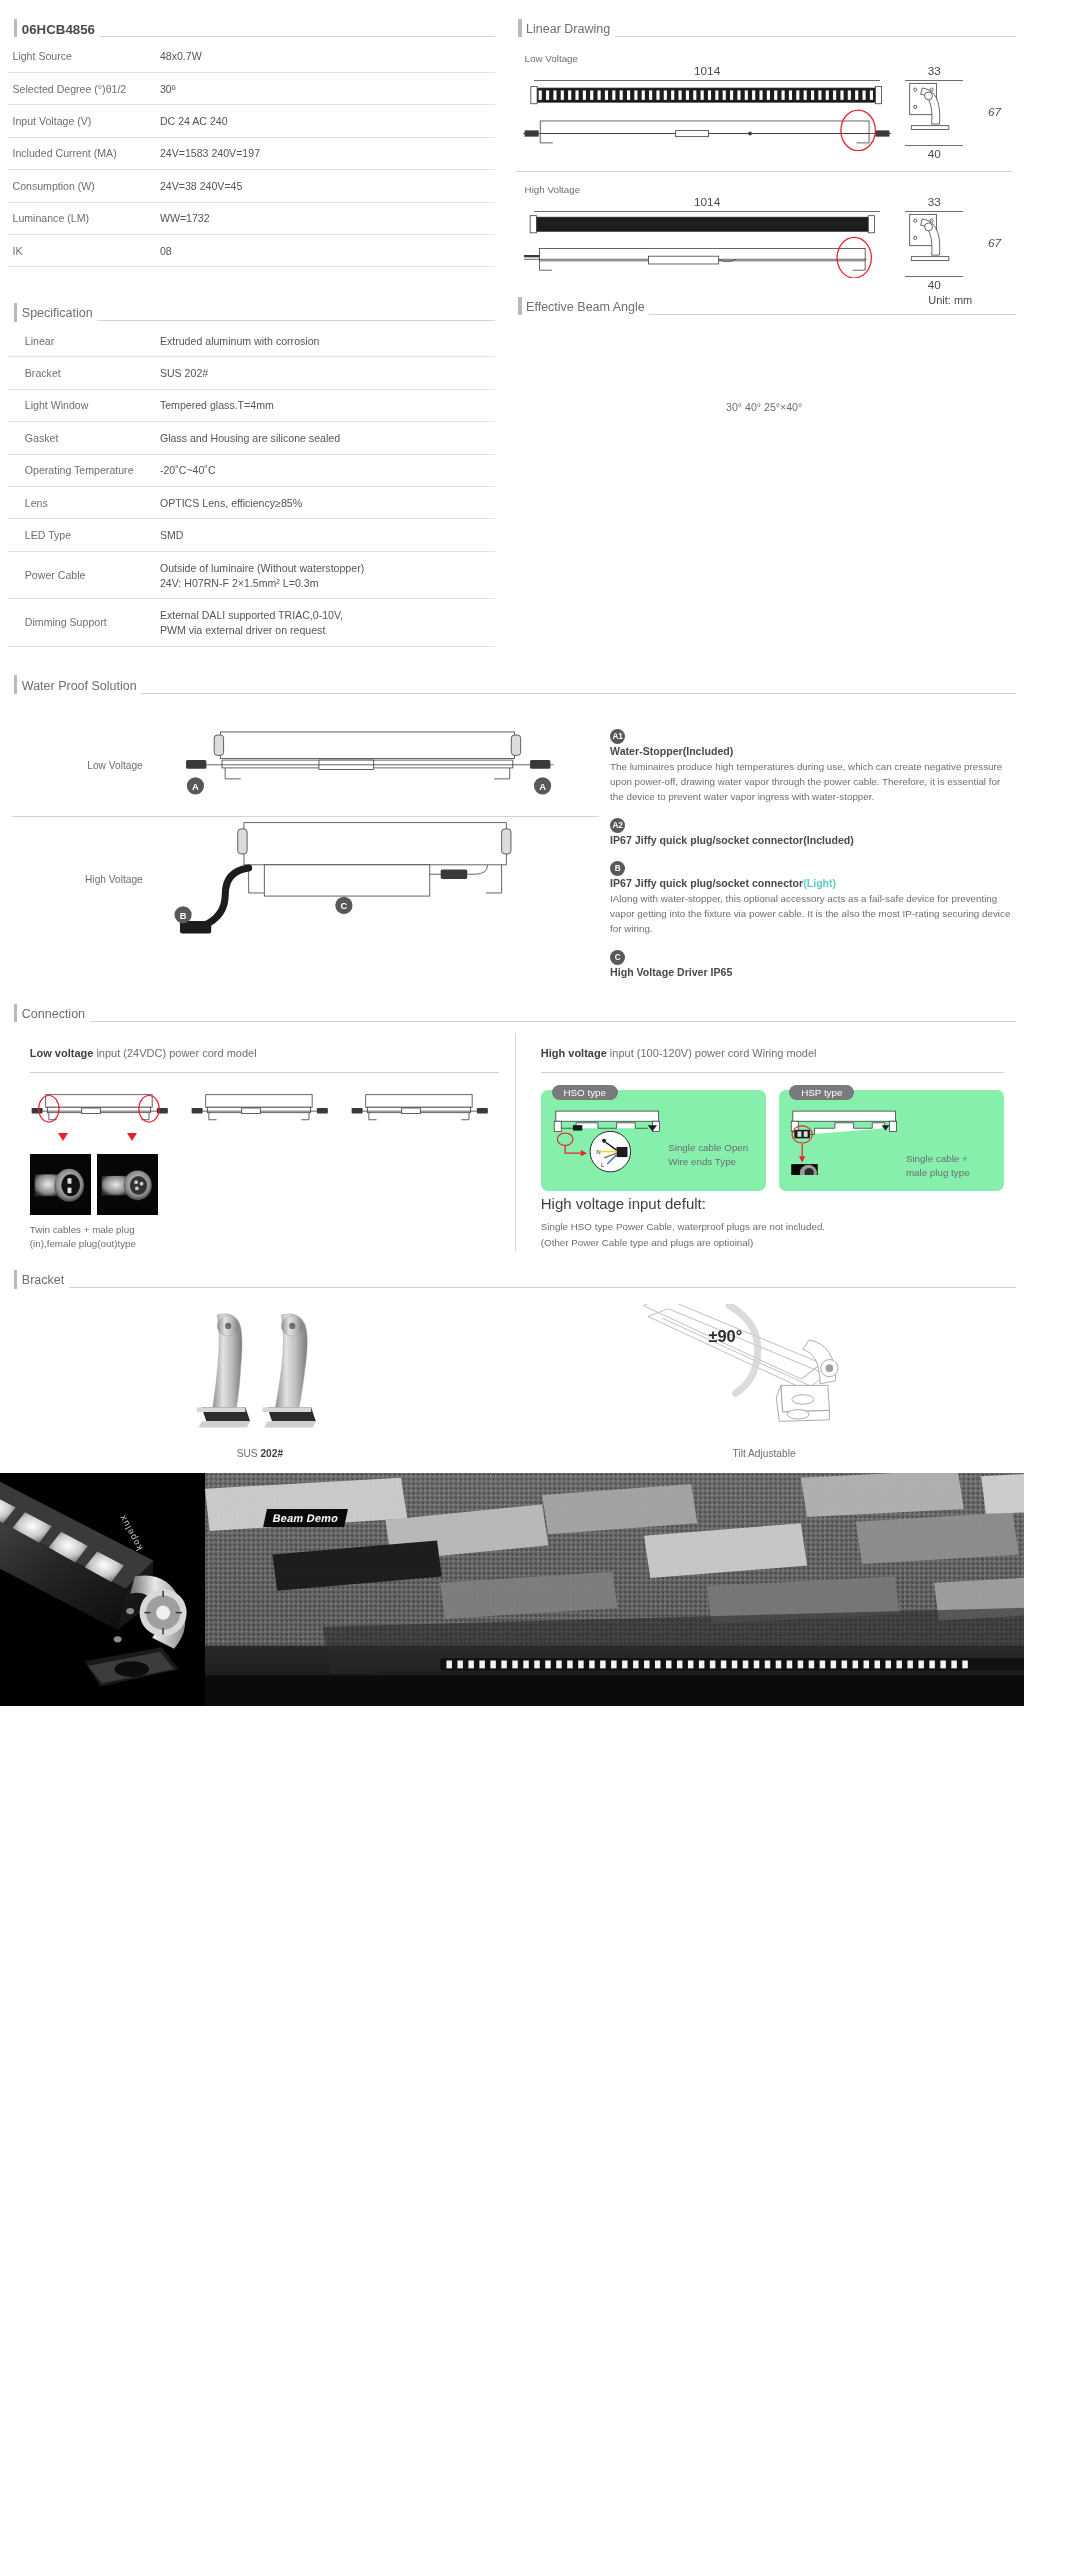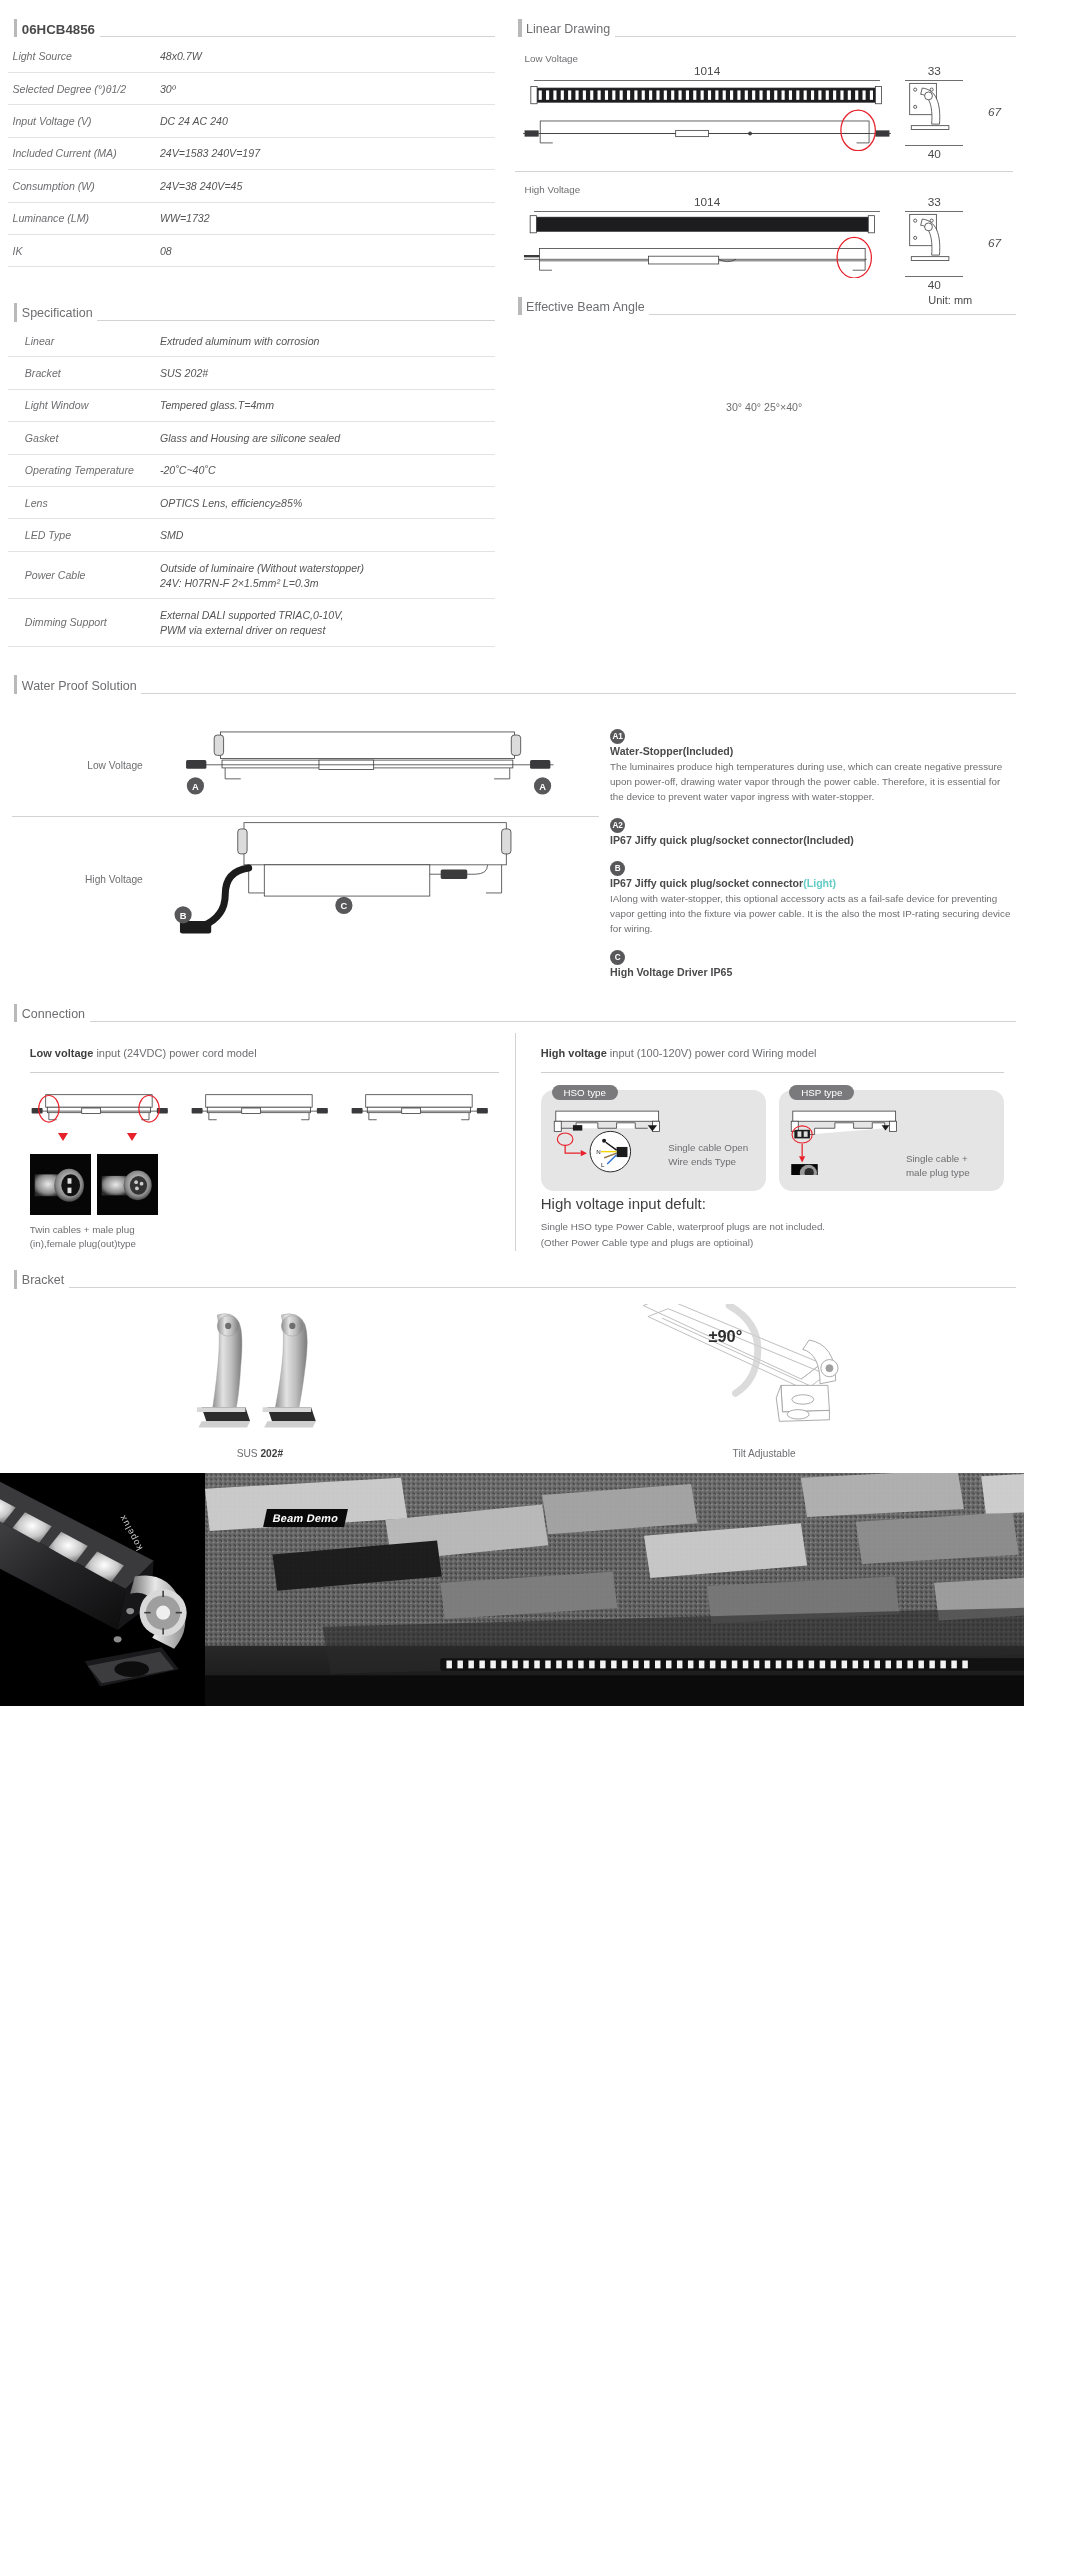--- a/index.html
+++ b/index.html
@@ -43,21 +43,21 @@
     margin-left: 4.7px;
   }
   .sec-head.bold .t { font-weight: bold; color: #4a4a4c; font-size: 13.3px; }
 
   
   .top { display: flex; padding: 17px 7.8px 0 7.8px; }
   .col-l { width: 549px; padding-right: 17px; }
   .col-r { width: 517px; }
 
   
-  table.spec { width: 100%; border-collapse: collapse; font-style: italic; }
+  table.spec { width: 100%; border-collapse: collapse; }
   table.spec td {
     border-bottom: 0.8px solid #e3e3e4;
     font-size: 10.6px;
     color: #6d6e71;
     padding: 8.6px 3.1px 7.8px 3.1px;
     vertical-align: middle;
     line-height: 1.42;
   }
   table.spec td.k { width: 149px; padding-left: 4.7px; }
   table.spec td.v { color: #555557; }
@@ -133,22 +133,22 @@
     border-left: 5.5px solid transparent;
     border-right: 5.5px solid transparent;
     border-top: 8.6px solid #e8202a;
     margin: 0 auto 1.6px auto;
   }
   .cap { font-size: 9.8px; color: #6d6e71; line-height: 1.45; margin-top: 7.8px; }
 
   .hv-cards { display: flex; gap: 12.5px; margin-top: 17px; }
   .hv-card {
     flex: 1 1 0;
-    background: #e5e5e5;
-    border-radius: 13px;
+    background: #86efac;
+    border-radius: 7px;
     padding: 7.8px 7.8px 11px 7.8px;
     position: relative;
     min-height: 96px;
   }
   .pill {
     display: inline-block;
     background: #7a7a7c;
     color: #fff;
     font-size: 9.8px;
     border-radius: 8.6px;

